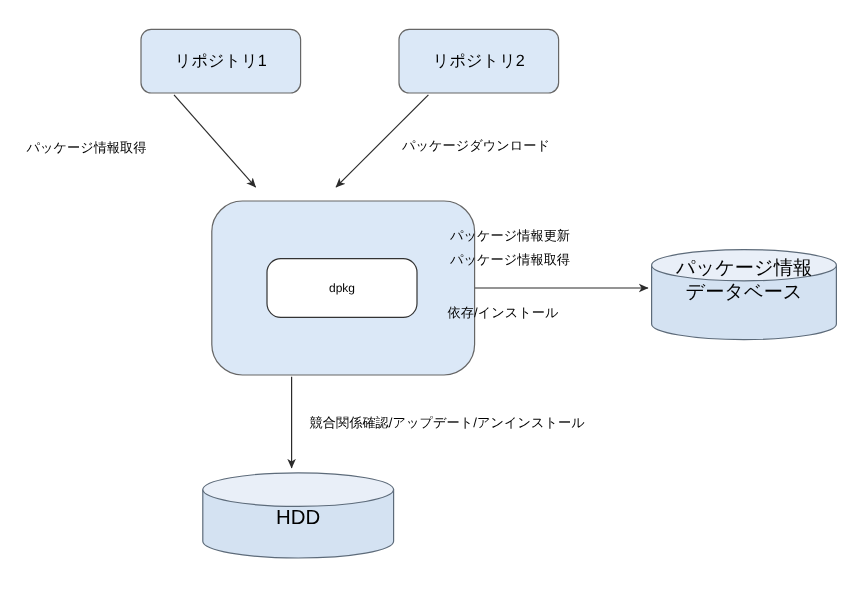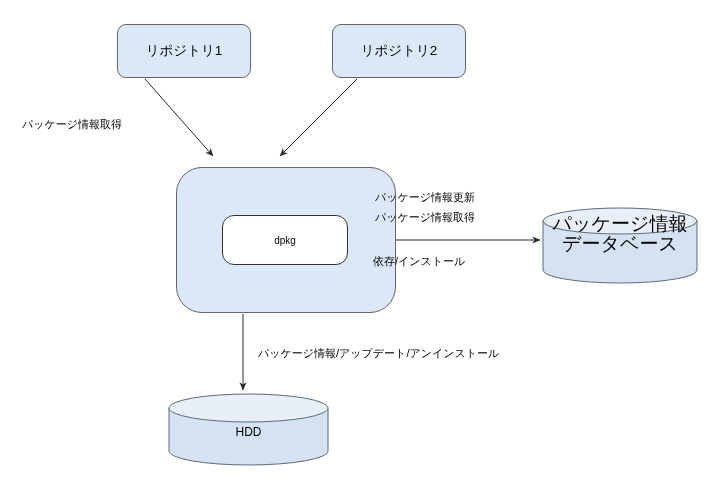--- a/index.html
+++ b/index.html
@@ -40,24 +40,24 @@
   }
   .edge-label{
     position:absolute;font-size:11px;line-height:20px;white-space:nowrap;
   }
   #lbl-repo1-apt{left:22px;top:114px;}
   #lbl-repo2-apt{left:335px;top:112px;}
   #lbl-apt-db-top{left:375px;top:187px;}
   #lbl-apt-db-bottom{left:373px;top:251px;}
   #lbl-apt-hdd{left:258px;top:343px;}
   .cyl-label{
-    position:absolute;text-align:center;font-size:19px;line-height:20px;
+    position:absolute;text-align:center;font-size:16px;line-height:20px;
   }
   #lbl-db{left:543px;top:214px;width:154px;}
-  #lbl-hdd{left:169px;top:422px;width:159px;font-size:12px;}
+  #lbl-hdd{left:169px;top:422px;width:159px;font-size:17px;}
 </style>
 </head>
 <body>
 
 <div class="canvas">
 
   <svg class="arrow-layer" width="707" height="497" viewBox="0 0 707 497" xmlns="http://www.w3.org/2000/svg">
     <defs>
       <marker id="arw" viewBox="0 0 10 10" refX="8.5" refY="5" markerWidth="9" markerHeight="9" orient="auto-start-reverse">
         <path class="arrowhead" d="M0,1 L9,5 L0,9 L2.5,5 z"></path>
@@ -98,23 +98,24 @@
 
   <div id="lbl-db" class="cyl-label">
     <div>パッケージ情報</div>
     <div>データベース</div>
   </div>
 
   <div id="lbl-hdd" class="cyl-label">HDD</div>
 
   <div id="lbl-repo1-apt" class="edge-label">パッケージ情報取得</div>
 
+  <div id="lbl-repo2-apt" class="edge-label">パッケージダウンロード</div>
 
   <div id="lbl-apt-db-top" class="edge-label">
     <div>パッケージ情報更新</div>
     <div>パッケージ情報取得</div>
   </div>
 
   <div id="lbl-apt-db-bottom" class="edge-label">依存/インストール</div>
 
-  <div id="lbl-apt-hdd" class="edge-label">パッケージ情報/アップデート/アンインストール</div>
+  <div id="lbl-apt-hdd" class="edge-label">競合関係確認/アップデート/アンインストール</div>
 
 </div>
 
 </body></html>

